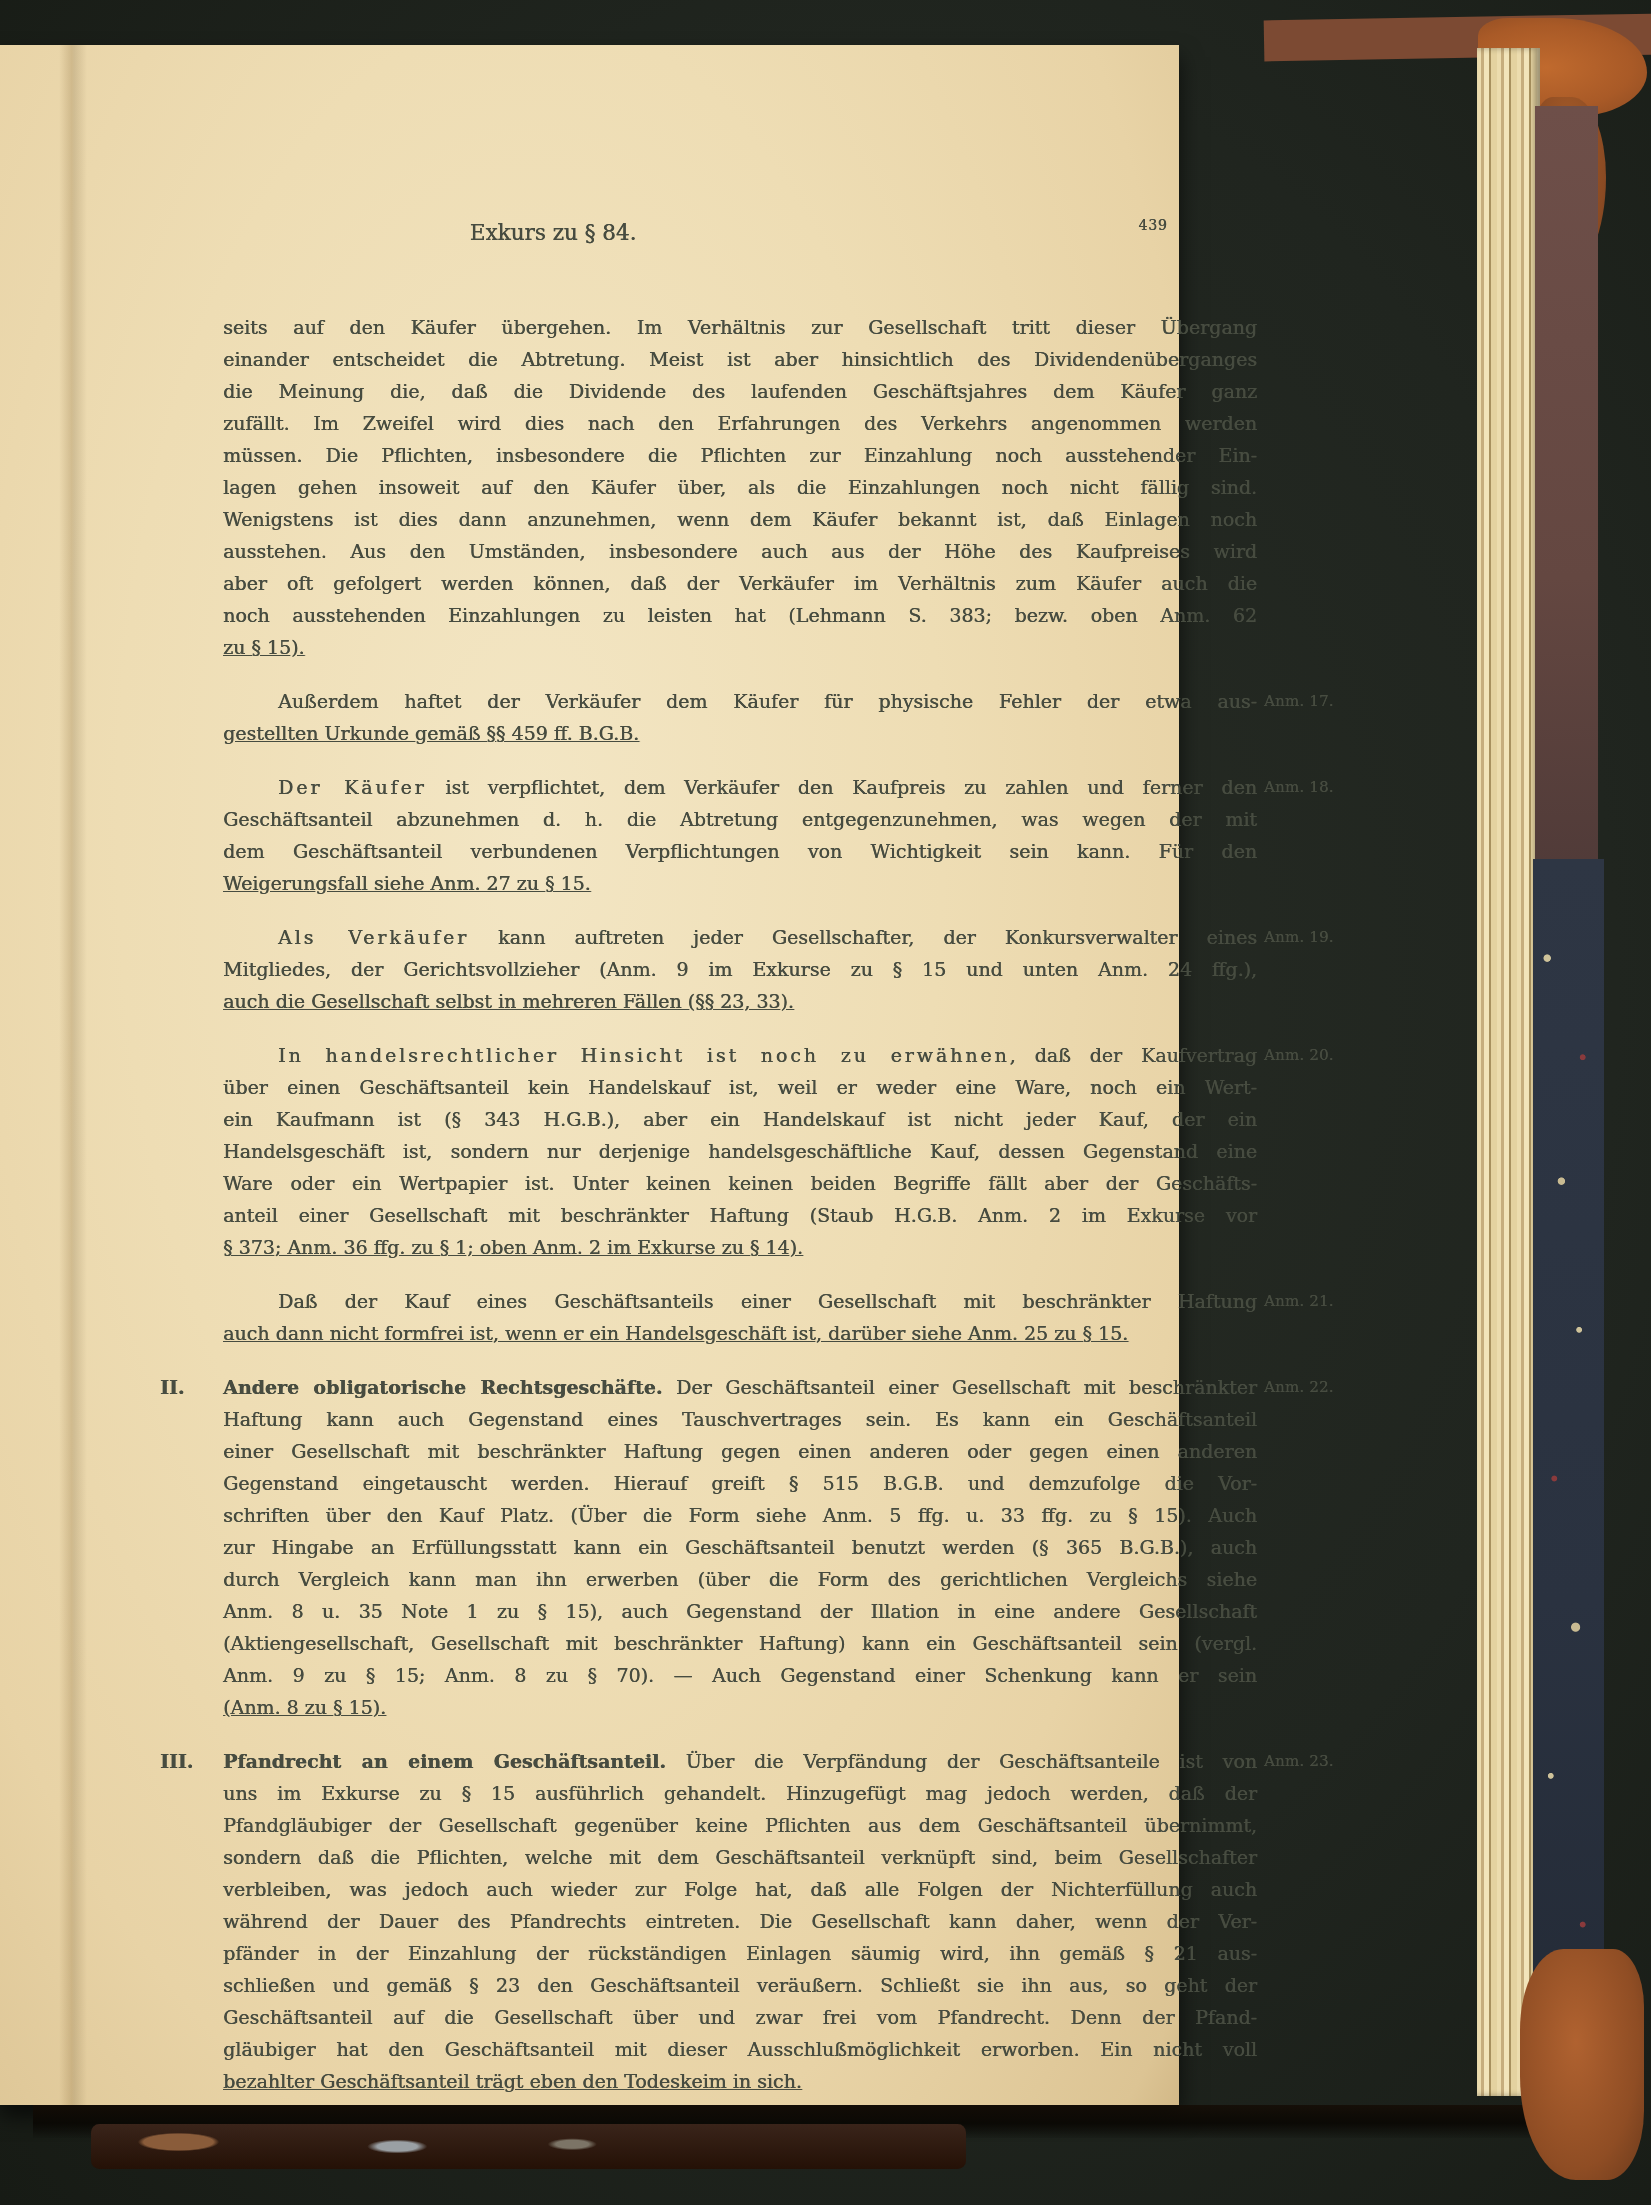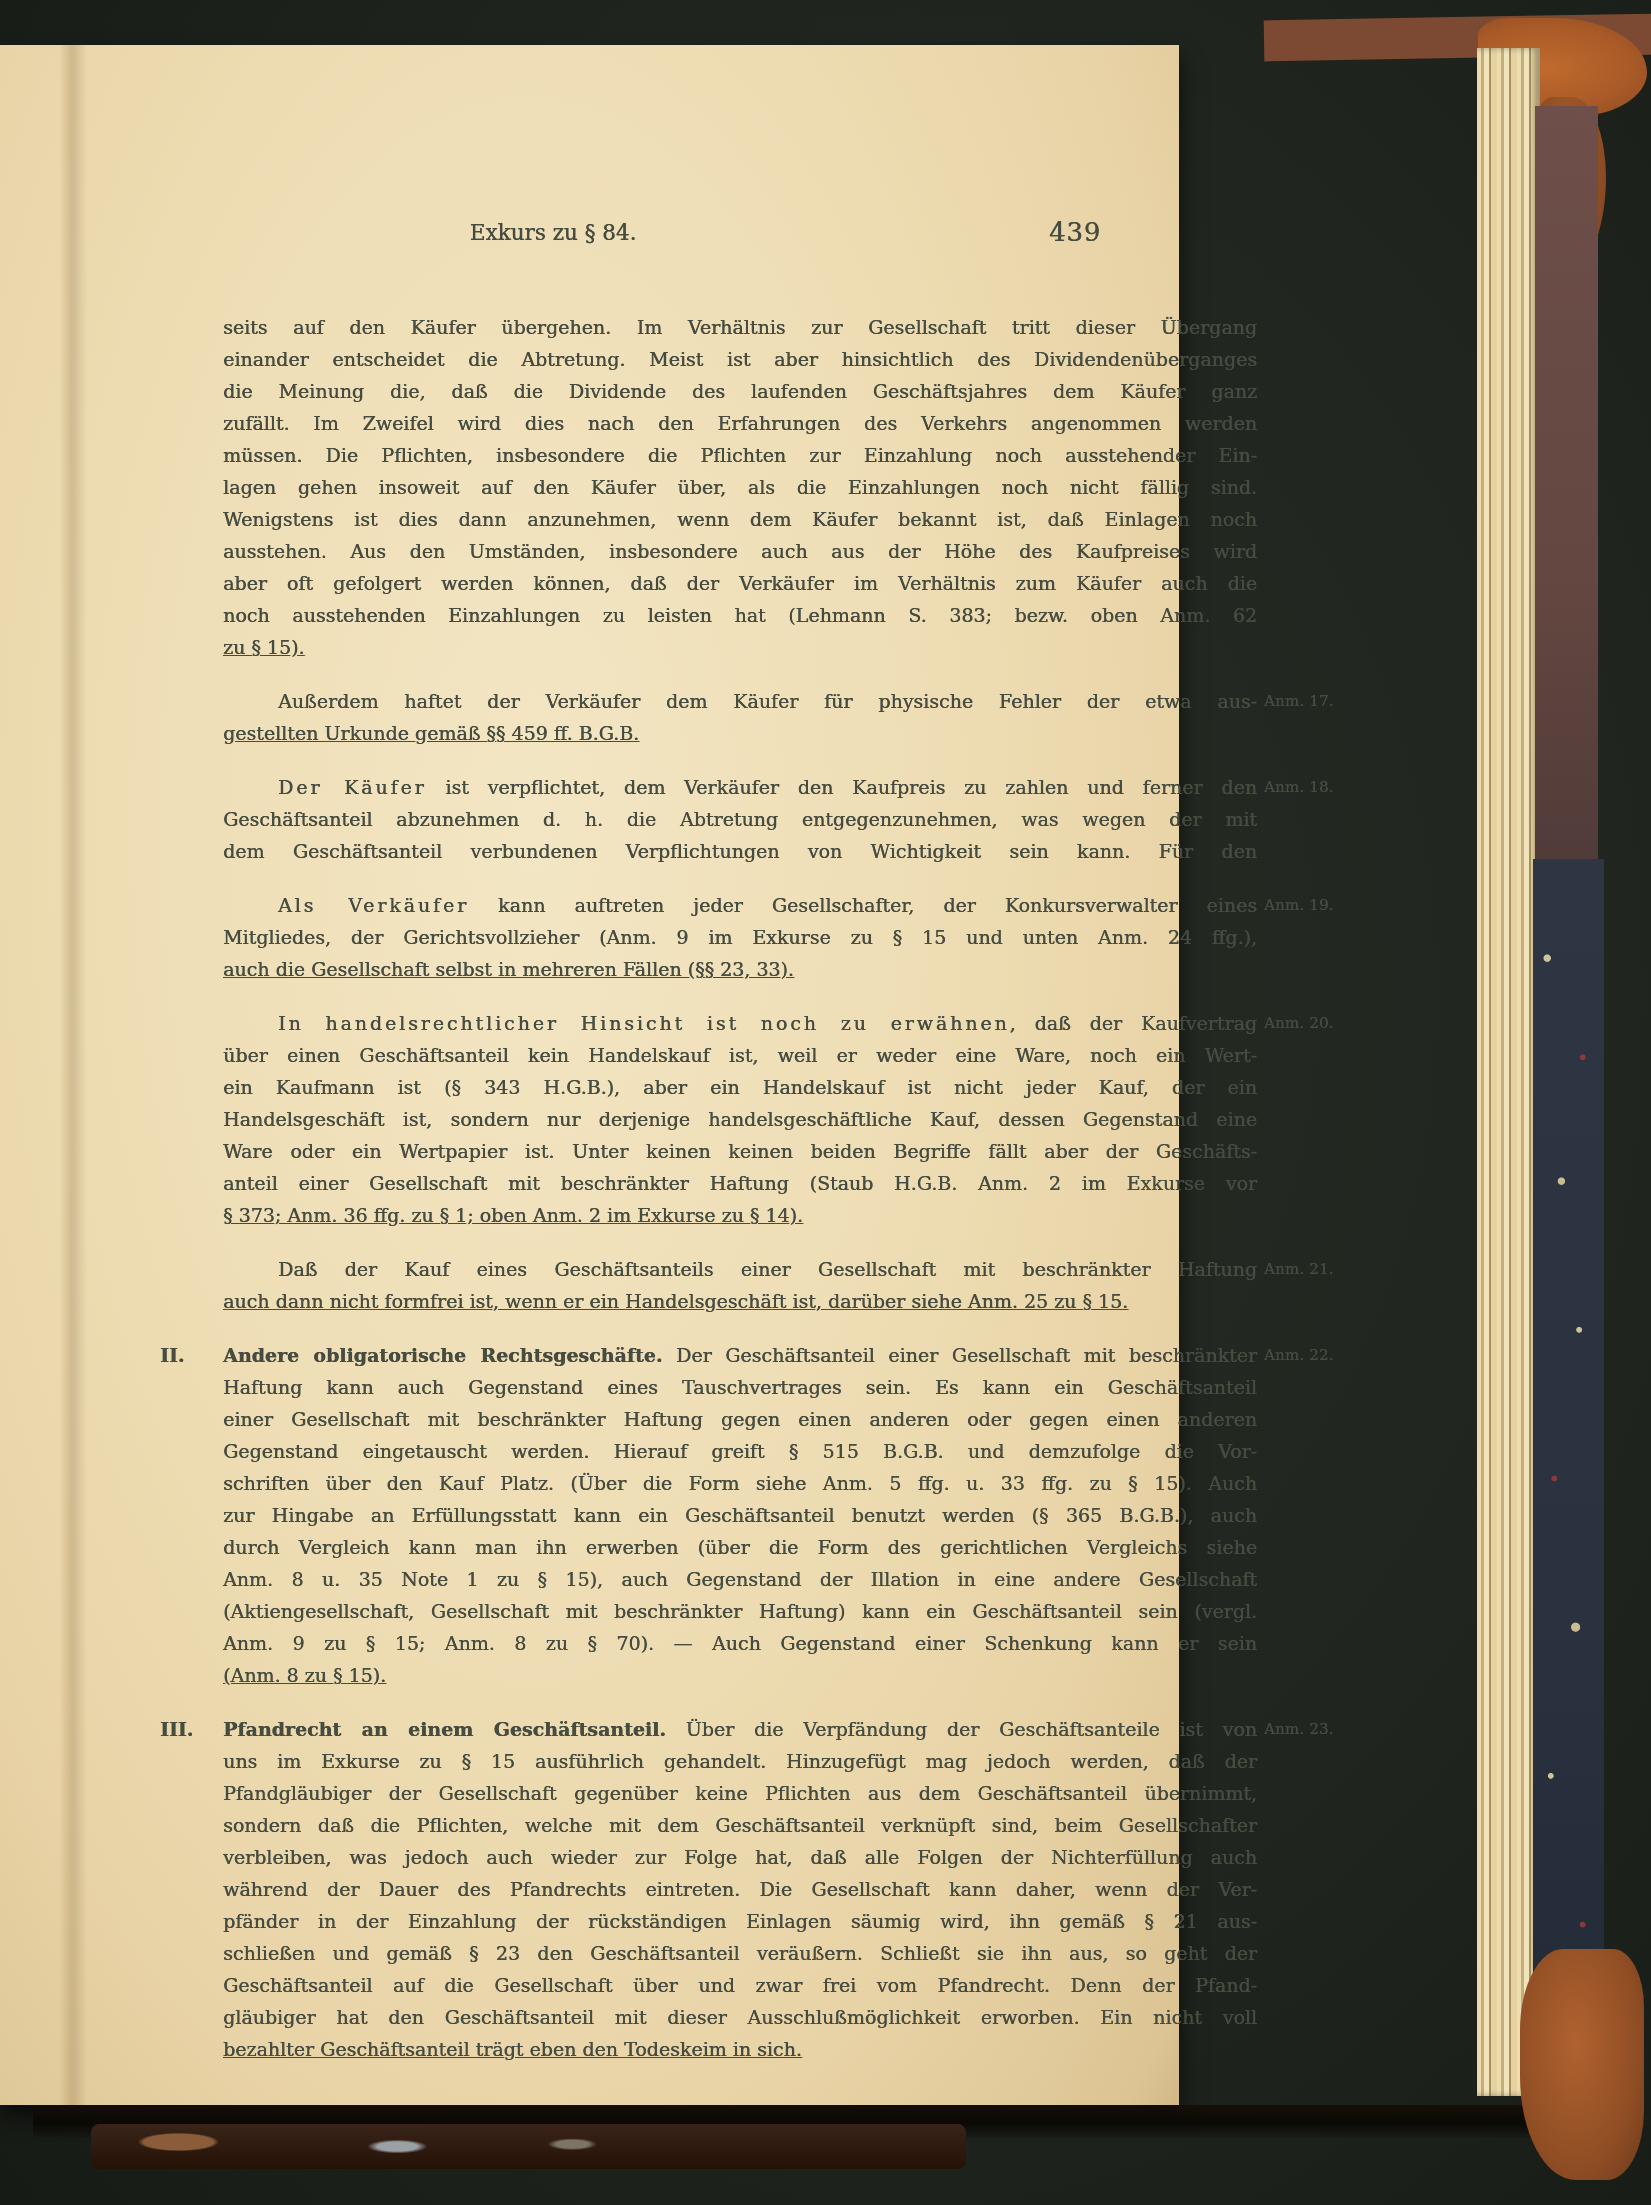--- a/index.html
+++ b/index.html
@@ -41,21 +41,21 @@
         radial-gradient(ellipse 50px 11.6px at 35% 50%, #9aa0a4 0 40%, transparent 60%),
         radial-gradient(ellipse 41px 10px at 55% 45%, #7c7466 0 40%, transparent 60%),
         linear-gradient(180deg,#3a241a 0%, #241106 100%);
         border-radius:8.3px;}
   #leather-bottom-right{position:absolute;left:1520px;top:1949px;width:124px;height:231px;background:
         radial-gradient(ellipse at 45% 40%, #b06230 0%, #8f4d24 65%, #6b3a1c 100%);
         border-radius:35% 25% 30% 45%;}
   
   .ink{color:#474c40;text-shadow:0.4px 0 0 #474c40;}
   #head-title{position:absolute;left:396px;top:175px;width:314px;text-align:center;font-size:21.5px;}
-  #page-num{position:absolute;left:1049px;top:172px;width:208px;text-align:left;font-size:26px;letter-spacing:0.8px;}
+  #page-num{position:absolute;left:1049px;top:172px;width:208px;text-align:center;font-size:14px;letter-spacing:0.8px;}
   #text-block{position:absolute;left:223px;top:244px;width:1034px;}
   .para{position:relative;margin-top:22px;}
   .line{position:relative;height:32px;font-size:19px;line-height:32px;
         text-align:justify;text-align-last:justify;white-space:normal;}
   .line.end{text-align-last:left;text-decoration:underline;}
   .line.indent{text-indent:55px;}
   .sp{letter-spacing:2.9px;}
   .roman{position:absolute;left:-63px;top:0;width:55px;text-align:right;font-weight:bold;text-indent:0;}
   .note{position:absolute;left:1041px;top:0.8px;width:116px;font-size:15px;line-height:30px;
         text-align:left;text-align-last:left;letter-spacing:0.2px;text-indent:0;white-space:nowrap;
@@ -91,20 +91,21 @@
           <div class="line end">zu § 15).</div>
         </div>
         <div class="para">
           <div class="line indent">Außerdem haftet der Verkäufer dem Käufer für physische Fehler der etwa aus-<span class="note">Anm. 17.</span></div>
           <div class="line end">gestellten Urkunde gemäß §§ 459 ff. B.G.B.</div>
         </div>
         <div class="para">
           <div class="line indent"><span class="sp">Der Käufer</span> ist verpflichtet, dem Verkäufer den Kaufpreis zu zahlen und ferner den<span class="note">Anm. 18.</span></div>
           <div class="line">Geschäftsanteil abzunehmen d. h. die Abtretung entgegenzunehmen, was wegen der mit</div>
           <div class="line">dem Geschäftsanteil verbundenen Verpflichtungen von Wichtigkeit sein kann.  Für den</div>
+          <div class="line end">Weigerungsfall siehe Anm. 27 zu § 15.</div>
         </div>
         <div class="para">
           <div class="line indent"><span class="sp">Als Verkäufer</span> kann auftreten jeder Gesellschafter, der Konkursverwalter eines<span class="note">Anm. 19.</span></div>
           <div class="line">Mitgliedes, der Gerichtsvollzieher (Anm. 9 im Exkurse zu § 15 und unten Anm. 24 ffg.),</div>
           <div class="line end">auch die Gesellschaft selbst in mehreren Fällen (§§ 23, 33).</div>
         </div>
         <div class="para">
           <div class="line indent"><span class="sp">In handelsrechtlicher Hinsicht ist noch zu erwähnen</span>, daß der Kaufvertrag<span class="note">Anm. 20.</span></div>
           <div class="line">über einen Geschäftsanteil kein Handelskauf ist, weil er weder eine Ware, noch ein Wert-</div>
           <div class="line">ein Kaufmann ist (§ 343 H.G.B.), aber ein Handelskauf ist nicht jeder Kauf, der ein</div>

